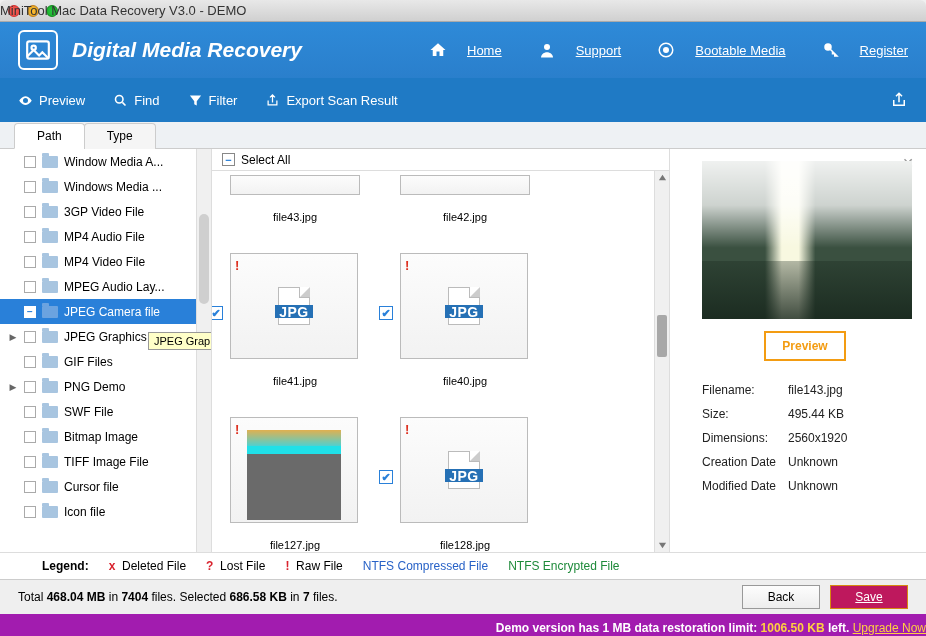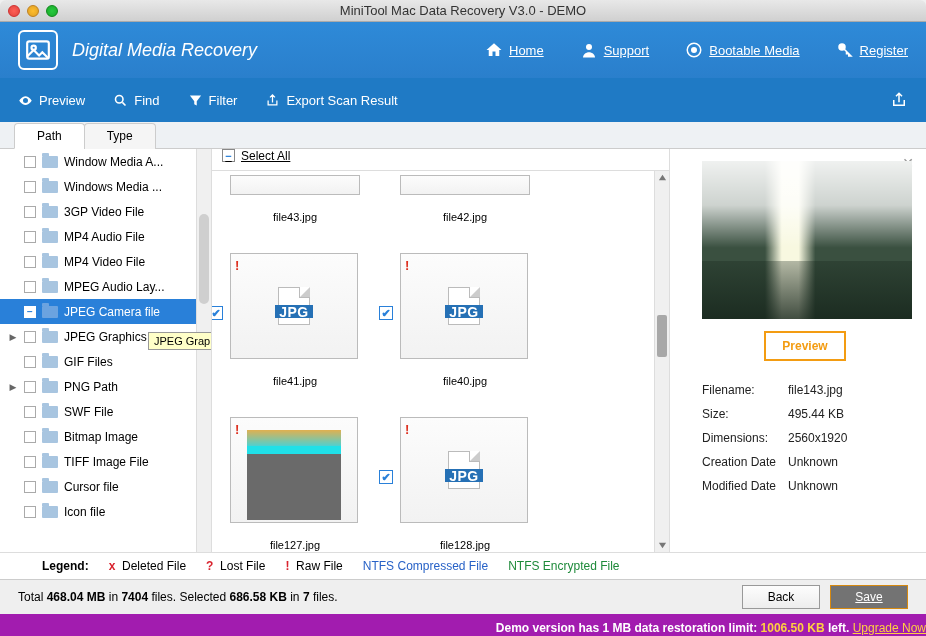--- a/index.html
+++ b/index.html
@@ -5,33 +5,33 @@
 * { box-sizing: border-box; margin: 0; padding: 0; font-family: "Lucida Grande", Arial, sans-serif; }
 body { background: #f0f0f0; width: 926px; height: 636px; overflow: hidden; }
 
 
 .titlebar { height: 22px; background: linear-gradient(#e8e8e8,#d0d0d0); border-bottom: 1px solid #aaa; border-radius: 6px 6px 0 0; position: relative; display: flex; align-items: center; }
 .traffic { display: flex; gap: 7px; margin-left: 8px; }
 .traffic span { width: 12px; height: 12px; border-radius: 50%; display: block; }
 .tl-close { background: radial-gradient(#ff5f56,#e0443e); border:1px solid #d03030;}
 .tl-min { background: radial-gradient(#ffbd2e,#dea123); border:1px solid #c08020;}
 .tl-max { background: radial-gradient(#27c93f,#1aab29); border:1px solid #10881c;}
-.title-text { position: absolute; left: 0; right: 0; text-align: center; font-size: 13px; color: #333; }
+.title-text { position: absolute; left: 0; right: 0; font-size: 13px; color: #333; }
 
 
 .header {
   height: 56px;
   background: linear-gradient(#2e8ad8,#2a7fcc);
   display: flex; align-items: center; padding: 0 18px; gap: 14px; color: #fff;
 }
 .logo-box { width: 40px; height: 40px; border: 2px solid #fff; border-radius: 6px; display:flex; align-items:center; justify-content:center;}
 .logo-box svg { width: 26px; height: 26px; }
-.app-title { font-size: 18px; font-style: italic; font-weight: 400;}
+.app-title { font-size: 21px; font-style: italic; font-weight: 700;}
 .nav-links { margin-left: auto; display: flex; gap: 36px; font-size: 13px; }
-.nav-item { display:flex; align-items:center; gap:6px; color:#fff; text-decoration: underline; cursor:pointer;}
+.nav-item { display:flex; align-items:center; gap:20px; color:#fff; text-decoration: underline; cursor:pointer;}
 .nav-item svg { width:18px; height:18px;}
 
 
 .toolbar { height: 44px; background: #1f7ac5; display:flex; align-items:center; padding: 0 18px; gap: 28px; color:#fff; font-size:13px; }
 .tool-item { display:flex; align-items:center; gap:6px; cursor:pointer;}
 .tool-item svg { width:15px; height:15px;}
 .tool-spacer { flex:1;}
 .tool-extract { width:18px; height:18px;}
 
 
@@ -54,21 +54,21 @@
 .folder-ico { width:16px; height:12px; background:#a8c5e0; border-radius:1px; position:relative; }
 .folder-ico::before { content:""; position:absolute; top:-3px; left:0; width:7px; height:3px; background:#a8c5e0; border-radius:1px 1px 0 0;}
 .tree-row.selected .folder-ico { background:#6ba3e0;}
 .tree-row.selected .folder-ico::before { background:#6ba3e0;}
 .tree-sb { position:absolute; right:0; top:0; bottom:0; width:15px; background:#f0f0f0; border-left:1px solid #ddd;}
 .tree-sb-thumb { position:absolute; left:2px; right:2px; top:65px; height:90px; background:#cfcfcf; border-radius:6px;}
 .tooltip { position:absolute; left:148px; top:183px; background:#ffffc8; border:1px solid #999; padding:2px 5px; font-size:11px; z-index:5; white-space:nowrap;}
 
 
 .grid-area { flex:1; border-right:1px solid #ddd; position:relative; overflow:hidden;}
-.select-all { height:22px; border-bottom:1px solid #ddd; display:flex; padding-left:10px; font-size:12px; gap:6px;text-decoration:underline;}
+.select-all { height:22px; border-bottom:1px solid #ddd; display:flex; align-items:center; padding-left:10px; font-size:12px; gap:6px;}
 .sa-box { width:13px; height:13px; border:1px solid #888; background:#fff; display:flex; align-items:center; justify-content:center; color:#2980d9; font-weight:bold; font-size:11px;}
 .sa-box::before { content:"−";}
 .thumbs { padding: 4px 18px; display:flex; flex-wrap:wrap; gap: 30px 40px; overflow:hidden;}
 .thumb-col { width:130px; }
 .thumb-half { height:20px; border:1px solid #bbb; background:linear-gradient(#fcfcfc,#f2f2f2); margin-bottom:3px;}
 .thumb-box { width:128px; height:106px; border:1px solid #bbb; background:linear-gradient(#fcfcfc,#f2f2f2); display:flex; align-items:center; justify-content:center; position:relative;}
 .thumb-label { text-align:center; font-size:11px; margin-top:16px;}
 .flag { position:absolute; top:4px; left:4px; color:#dd3020; font-weight:bold; font-size:13px;}
 .check-left { position:absolute; left:-22px; top:50%; width:14px; height:14px; border:1px solid #2980d9; background:#fff; display:flex; align-items:center; justify-content:center;}
 .check-left.checked::before { content:"✔"; color:#2980d9; font-size:11px; font-weight:bold;}
@@ -108,21 +108,21 @@
 .lg-del { color:#d9232e; font-weight:bold;}
 .lg-lost { color:#d9232e; font-weight:bold;}
 .lg-raw { color:#d9232e; font-weight:bold;}
 .lg-ntfs { color:#2862c7;}
 .lg-enc { color:#1e8a3a;}
 
 
 .status { height:35px; background:#efefef; border-top:1px solid #ccc; display:flex; align-items:center; padding:0 18px; font-size:12px;}
 .status-btns { margin-left:auto; display:flex; gap:10px;}
 .btn { width:78px; height:24px; border:1px solid #999; background:linear-gradient(#fdfdfd,#ededed); font-size:12px; cursor:pointer;}
-.btn.save { background:#737373; border-color:#d68910; color:#fff;text-decoration:underline;}
+.btn.save { background:#be185d; border-color:#d68910; color:#fff;text-decoration:underline;}
 
 
 .footer { height:28px; background:#a21caf; color:#fff; font-size:12px; display:flex; align-items:center; justify-content:flex-end;}
 .footer b { font-weight:bold;}
 .footer .lim { color:#ffd040;}
 .footer a { color:#ffd040; text-decoration:underline; cursor:pointer;}
 </style>
 </head>
 <body>
 
@@ -267,21 +267,21 @@
         <div class="tree-row">
           <span class="tree-expand"></span>
           <span class="tree-chk"></span>
           <span class="folder-ico"></span>
           <span>GIF Files</span>
         </div>
         <div class="tree-row">
           <span class="tree-expand">▶</span>
           <span class="tree-chk"></span>
           <span class="folder-ico"></span>
-          <span>PNG Path</span>
+          <span>PNG Demo</span>
         </div>
         <div class="tree-row">
           <span class="tree-expand"></span>
           <span class="tree-chk"></span>
           <span class="folder-ico"></span>
           <span>SWF File</span>
         </div>
         <div class="tree-row">
           <span class="tree-expand"></span>
           <span class="tree-chk"></span>

